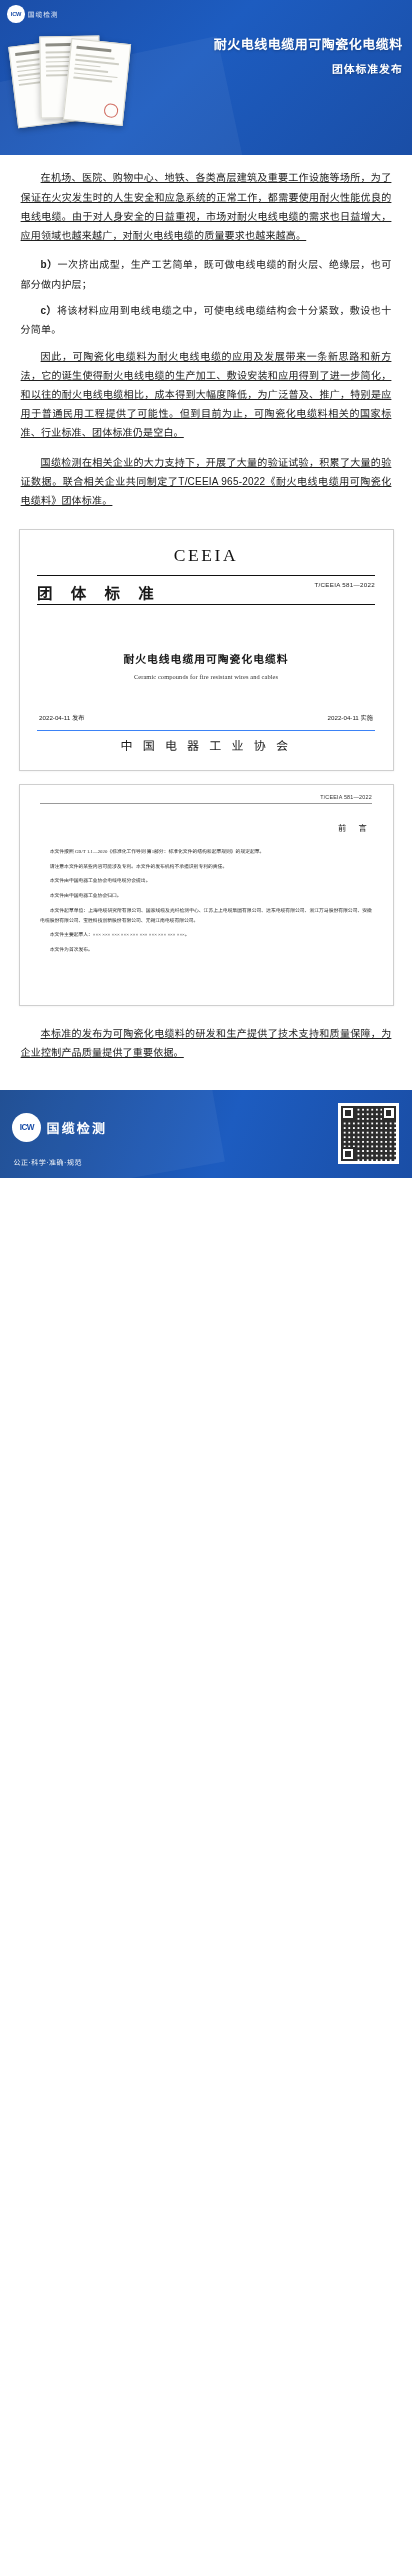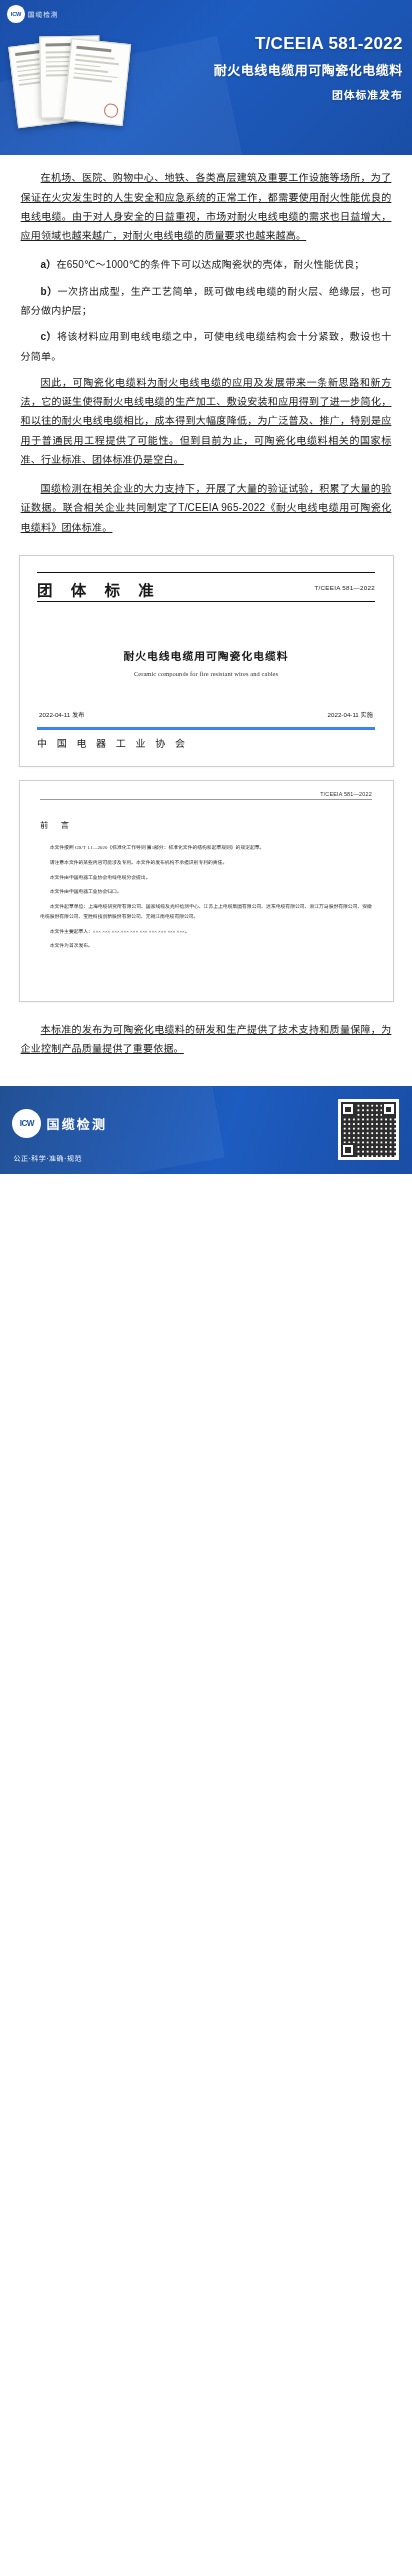--- a/index.html
+++ b/index.html
@@ -179,21 +179,21 @@
     width: 100%;
   }
   .cover-rule {
     height: 1px;
     background: #111;
     margin: 2.1px 0 5.2px 0;
   }
   .cover-rule.thin { height: 0.5px; margin: 1px 0 9.3px 0; }
   .cover-bigtitle {
     display: flex;
-    align-items: center;
+    align-items: flex-start;
     justify-content: space-between;
   }
   .cover-bigtitle .tt {
     font-family: "Liberation Serif", "DejaVu Serif", serif;
     font-size: 15.5px;
     letter-spacing: 7.2px;
     font-weight: bold;
   }
   .cover-bigtitle .code {
     font-size: 6.2px;
@@ -219,25 +219,26 @@
     letter-spacing: 0.1px;
   }
   .cover-dates {
     display: flex;
     justify-content: space-between;
     font-size: 6.2px;
     color: #222;
     padding: 0 2.1px 8.2px 2.1px;
   }
   .cover-issuer {
-    font-family: "Liberation Serif", "DejaVu Serif", serif;
-    font-size: 10px;
+    text-align: center;
+    font-family: "Liberation Serif", "DejaVu Serif", serif;
+    font-size: 12px;
     letter-spacing: 3.6px;
     padding-top: 5.2px;
-    border-top: 3px solid #3b82f6;
+    border-top: 1px solid #3b82f6;
   }
 
   
   .foreword {
     width: 100%;
     background: #ffffff;
     border: 0.5px solid #cfcfcf;
     padding: 9.3px 20.6px 15.5px 20.6px;
     box-shadow: 0 0.5px 2.1px rgba(0,0,0,.08);
     min-height: 222px;
@@ -245,21 +246,21 @@
   .fw-header {
     text-align: right;
     font-size: 5.4px;
     color: #333;
     border-bottom: 0.5px solid #999;
     padding-bottom: 2.6px;
     margin-bottom: 17.5px;
     letter-spacing: 0.2px;
   }
   .fw-title {
-    text-align: left;
+    text-align: right;
     font-family: "Liberation Serif", "DejaVu Serif", serif;
     font-size: 8.2px;
     letter-spacing: 5.2px;
     margin-bottom: 13.4px;
   }
   .fw-p {
     font-family: "Liberation Serif", "DejaVu Serif", serif;
     font-size: 4.8px;
     line-height: 2.0;
     text-align: justify;
@@ -398,46 +399,43 @@
         <div class="doc-line w90"></div>
         <div class="doc-line w55"></div>
         <div class="doc-line w70"></div>
         <div class="doc-line w90"></div>
         <div class="doc-line w80"></div>
         <div class="doc-seal"></div>
       </div>
     </div>
 
     <div class="header-titles">
-      <div class="header-code">T/CEEIA 581-2022</div>
       <div class="header-title">耐火电线电缆用可陶瓷化电缆料</div>
       <div class="header-sub">团体标准发布</div>
     </div>
   </div>
 
   <div class="content">
     <p class="para">在机场、医院、购物中心、地铁、各类高层建筑及重要工作设施等场所，为了保证在火灾发生时的人生安全和应急系统的正常工作，都需要使用耐火性能优良的电线电缆。由于对人身安全的日益重视，市场对耐火电线电缆的需求也日益增大，应用领域也越来越广，对耐火电线电缆的质量要求也越来越高。</p>
 
-    <p class="list-item">
-      <span class="marker">a）</span><span>在650℃～1000℃的条件下可以达成陶瓷状的壳体，耐火性能优良；</span>
-    </p>
     <p class="list-item">
       <span class="marker">b）</span><span>一次挤出成型，生产工艺简单，既可做电线电缆的耐火层、绝缘层，也可部分做内护层；</span>
     </p>
     <p class="list-item">
       <span class="marker">c）</span><span>将该材料应用到电线电缆之中，可使电线电缆结构会十分紧致，敷设也十分简单。</span>
     </p>
 
     <p class="para">因此，可陶瓷化电缆料为耐火电线电缆的应用及发展带来一条新思路和新方法，它的诞生使得耐火电线电缆的生产加工、敷设安装和应用得到了进一步简化，和以往的耐火电线电缆相比，成本得到大幅度降低，为广泛普及、推广，特别是应用于普通民用工程提供了可能性。但到目前为止，可陶瓷化电缆料相关的国家标准、行业标准、团体标准仍是空白。</p>
     <p class="para">国缆检测在相关企业的大力支持下，开展了大量的验证试验，积累了大量的验证数据。联合相关企业共同制定了T/CEEIA 965-2022《耐火电线电缆用可陶瓷化电缆料》团体标准。</p>
   </div>
 
   <div class="figures">
 
     <div class="cover">
+      <div class="cover-ceeia">CEEIA</div>
       <div class="cover-rule"></div>
       <div class="cover-bigtitle">
         <div class="tt">团 体 标 准</div>
         <div class="code">T/CEEIA 581—2022</div>
       </div>
       <div class="cover-rule thin"></div>
 
       <div class="cover-mid">
         <div class="cover-cn-title">耐火电线电缆用可陶瓷化电缆料</div>
         <div class="cover-en-title">Ceramic compounds for fire resistant wires and cables</div>

